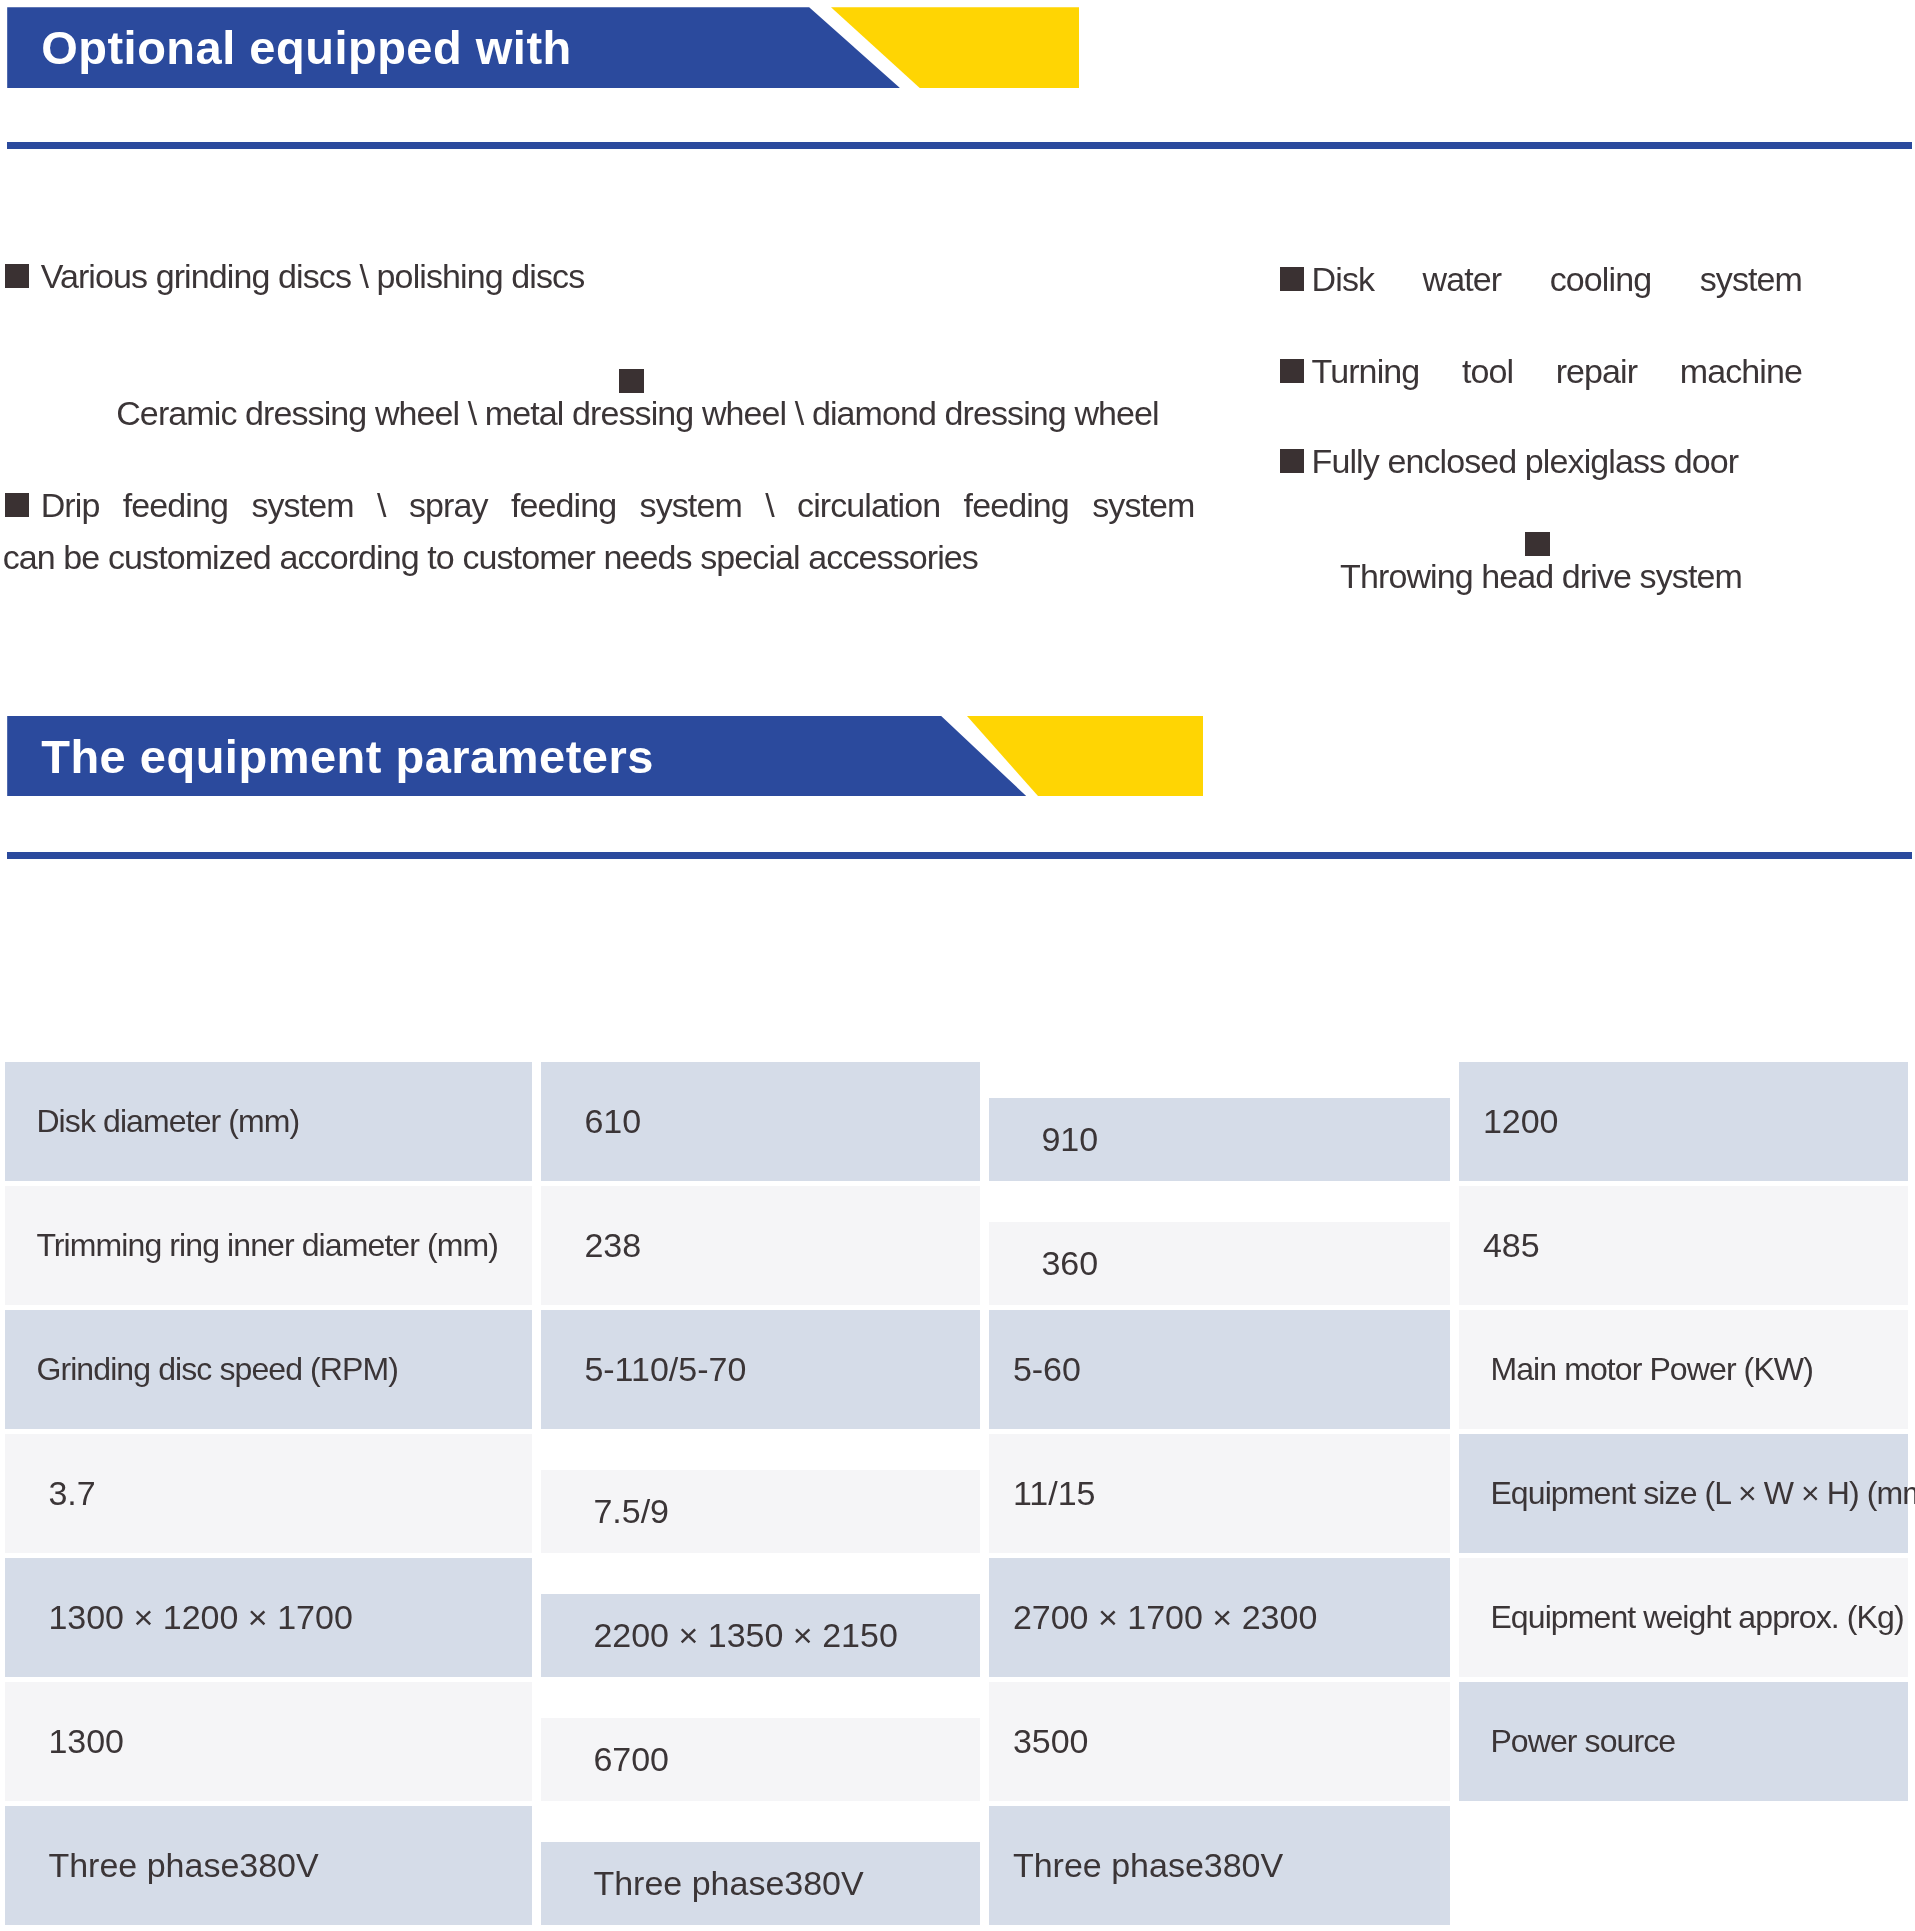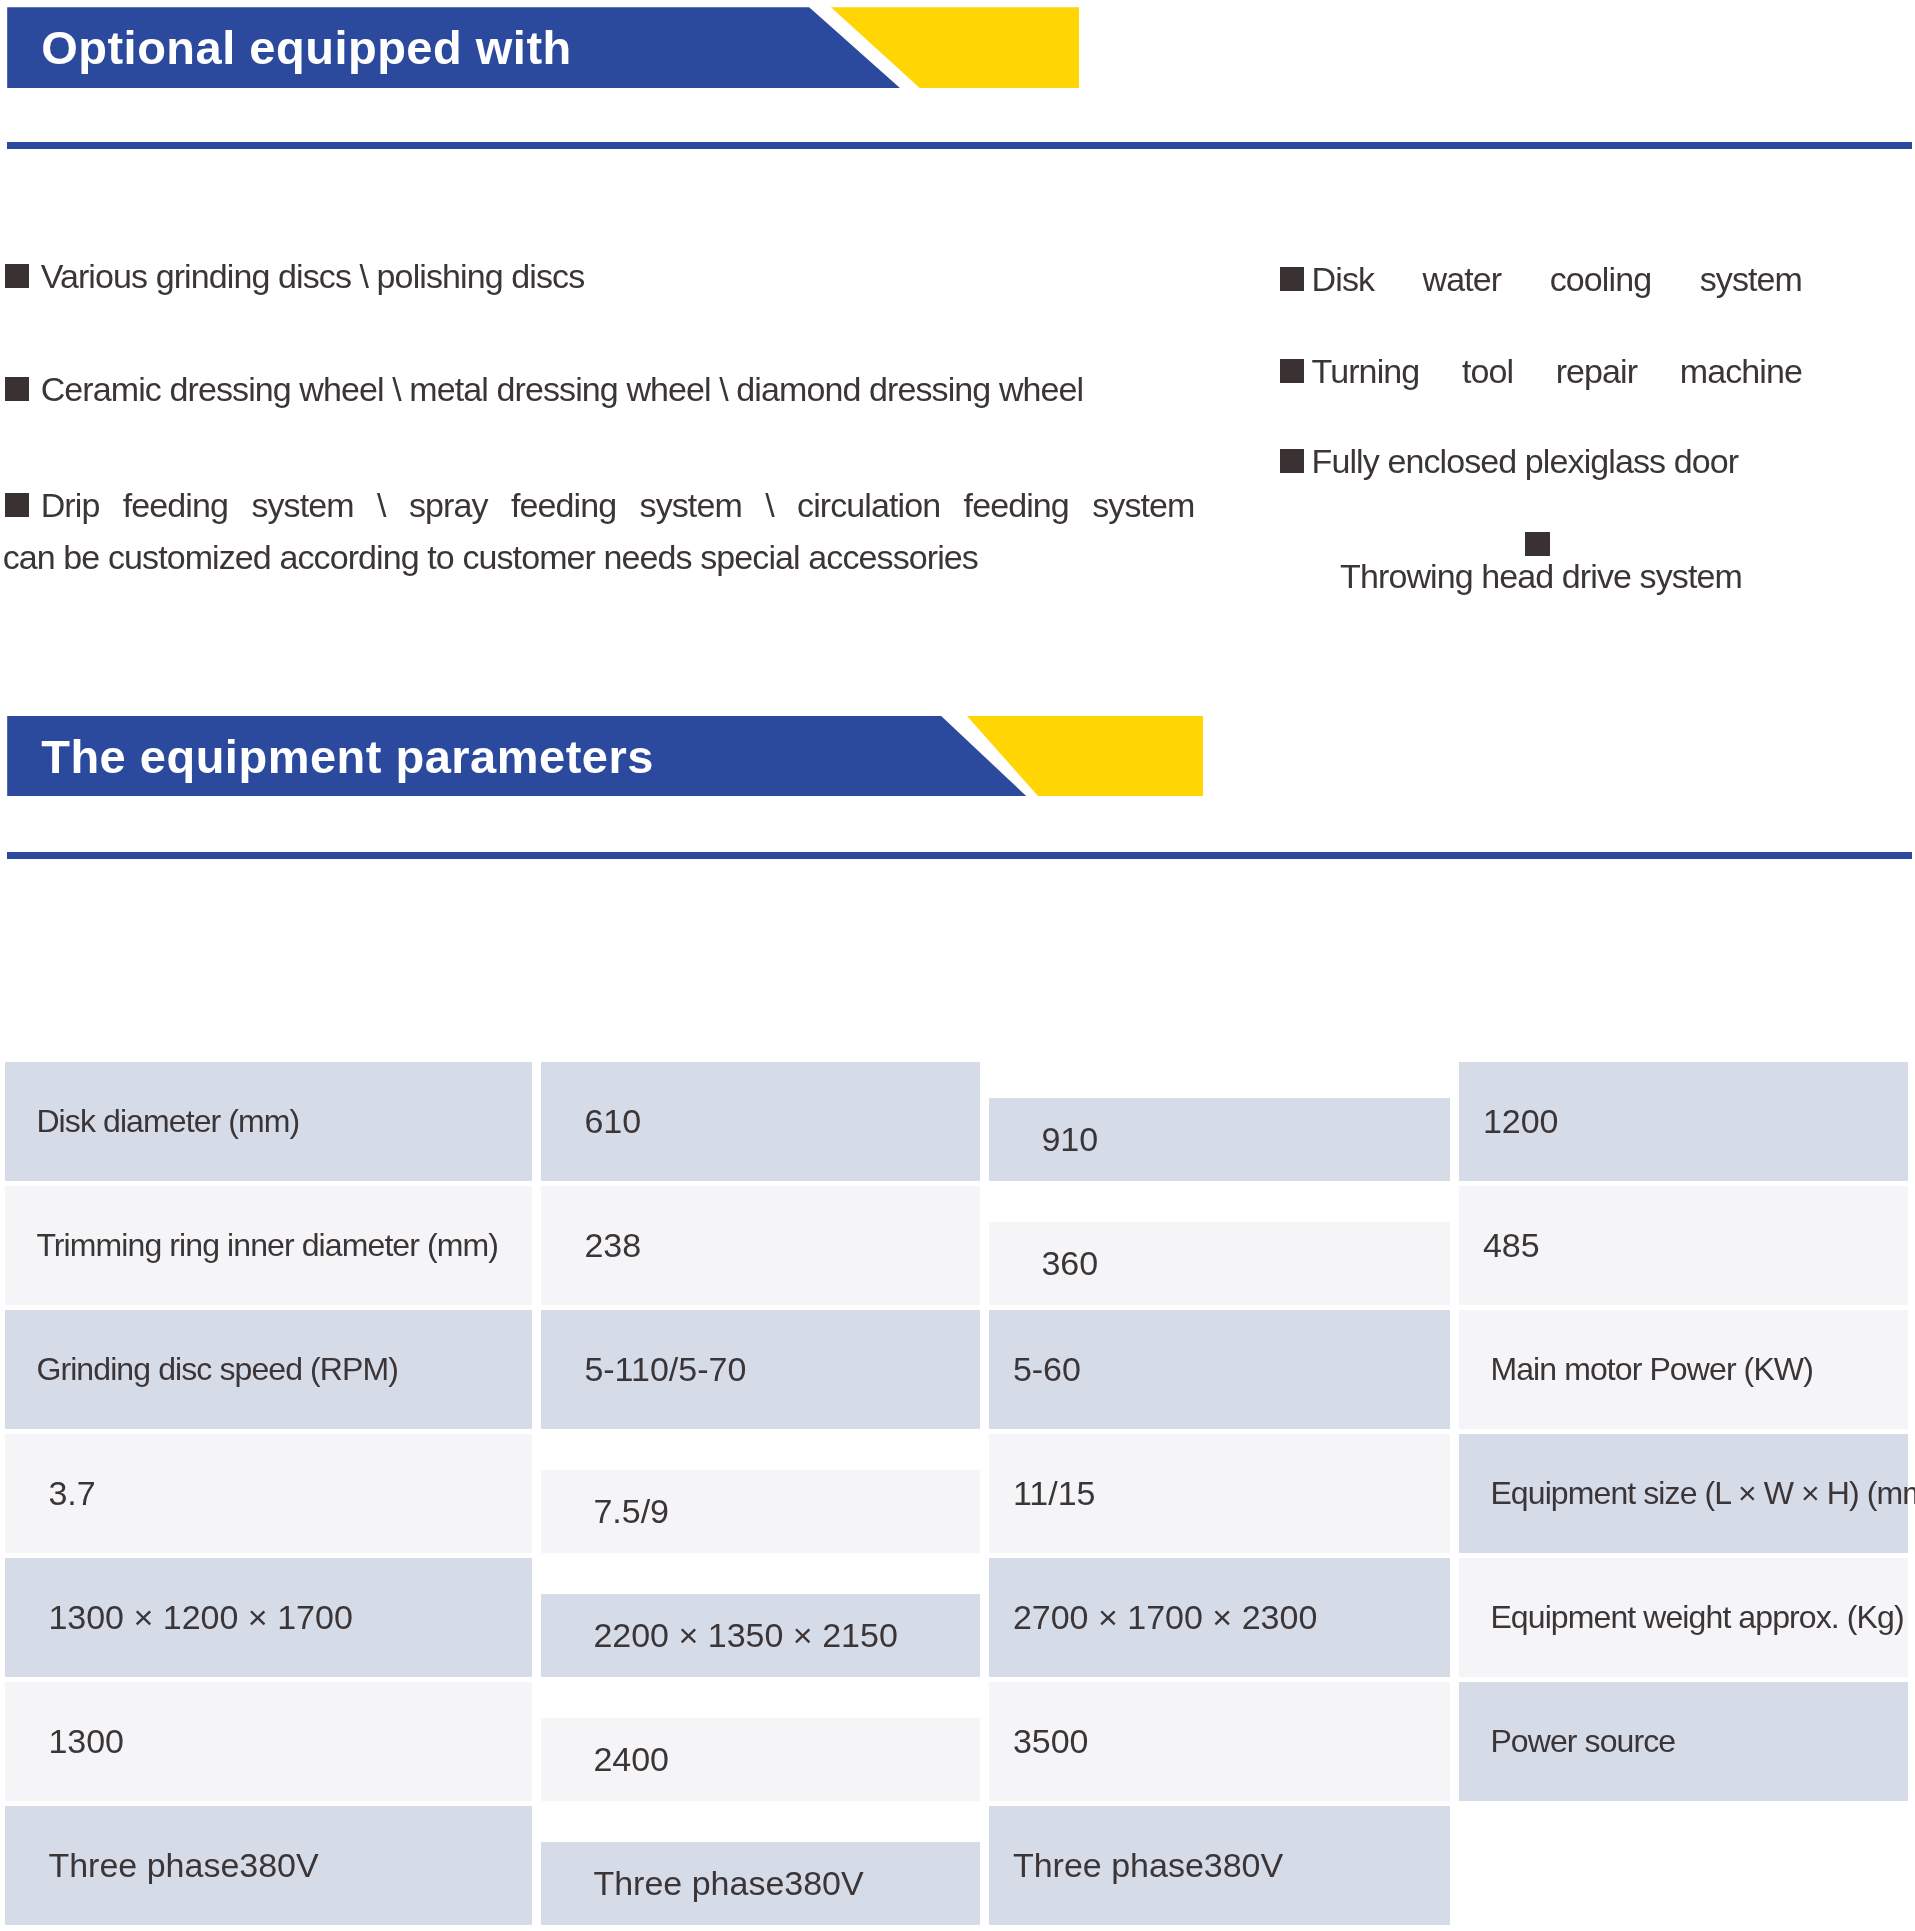--- a/index.html
+++ b/index.html
@@ -38,21 +38,21 @@
   .feature{
     position:absolute;display:flex;align-items:center;
     font-size:34px;letter-spacing:-0.9px;line-height:40px;
   }
   .bullet-sq{
     flex:0 0 auto;width:24.4px;height:24.4px;background:#3A3132;
     display:inline-block;margin-right:11.8px;
   }
   .feature .txt{flex:1 1 auto;}
   .left-1{left:4.5px;top:256px;width:814px;}
-  .left-2{left:4.5px;top:369px;width:1266px;}
+  .left-2{left:4.5px;top:369px;width:1266px;flex-direction:column;}
   .left-3a{left:4.5px;top:485px;width:1190px;justify-content:center;}
   .left-3a .txt{text-align:justify;text-align-last:justify;}
   .left-3b{left:2.7px;top:537px;width:1266px;}
   .right-item{left:1280px;width:522px;}
   .right-item .bullet-sq{margin-right:7.2px;}
   .right-1{top:259px;}
   .right-2{top:351px;}
   .right-3{top:441px;}
   .right-4{top:532px;flex-direction:column;}
   .right-1 .txt,.right-2 .txt{text-align:justify;text-align-last:justify;}
@@ -155,21 +155,21 @@
     <div class="cell v2 row-even">7.5/9</div>
     <div class="cell v3 row-even">11/15</div>
 
     <div class="cell label row-odd">Equipment size (L × W × H) (mm)</div>
     <div class="cell v1 row-odd">1300 × 1200 × 1700</div>
     <div class="cell v2 row-odd">2200 × 1350 × 2150</div>
     <div class="cell v3 row-odd">2700 × 1700 × 2300</div>
 
     <div class="cell label row-even">Equipment weight approx. (Kg)</div>
     <div class="cell v1 row-even">1300</div>
-    <div class="cell v2 row-even">2400</div>
+    <div class="cell v2 row-even">6700</div>
     <div class="cell v3 row-even">3500</div>
 
     <div class="cell label row-odd">Power source</div>
     <div class="cell v1 row-odd">Three phase380V</div>
     <div class="cell v2 row-odd">Three phase380V</div>
     <div class="cell v3 row-odd">Three phase380V</div>
 
   </div>
 </div>
 

